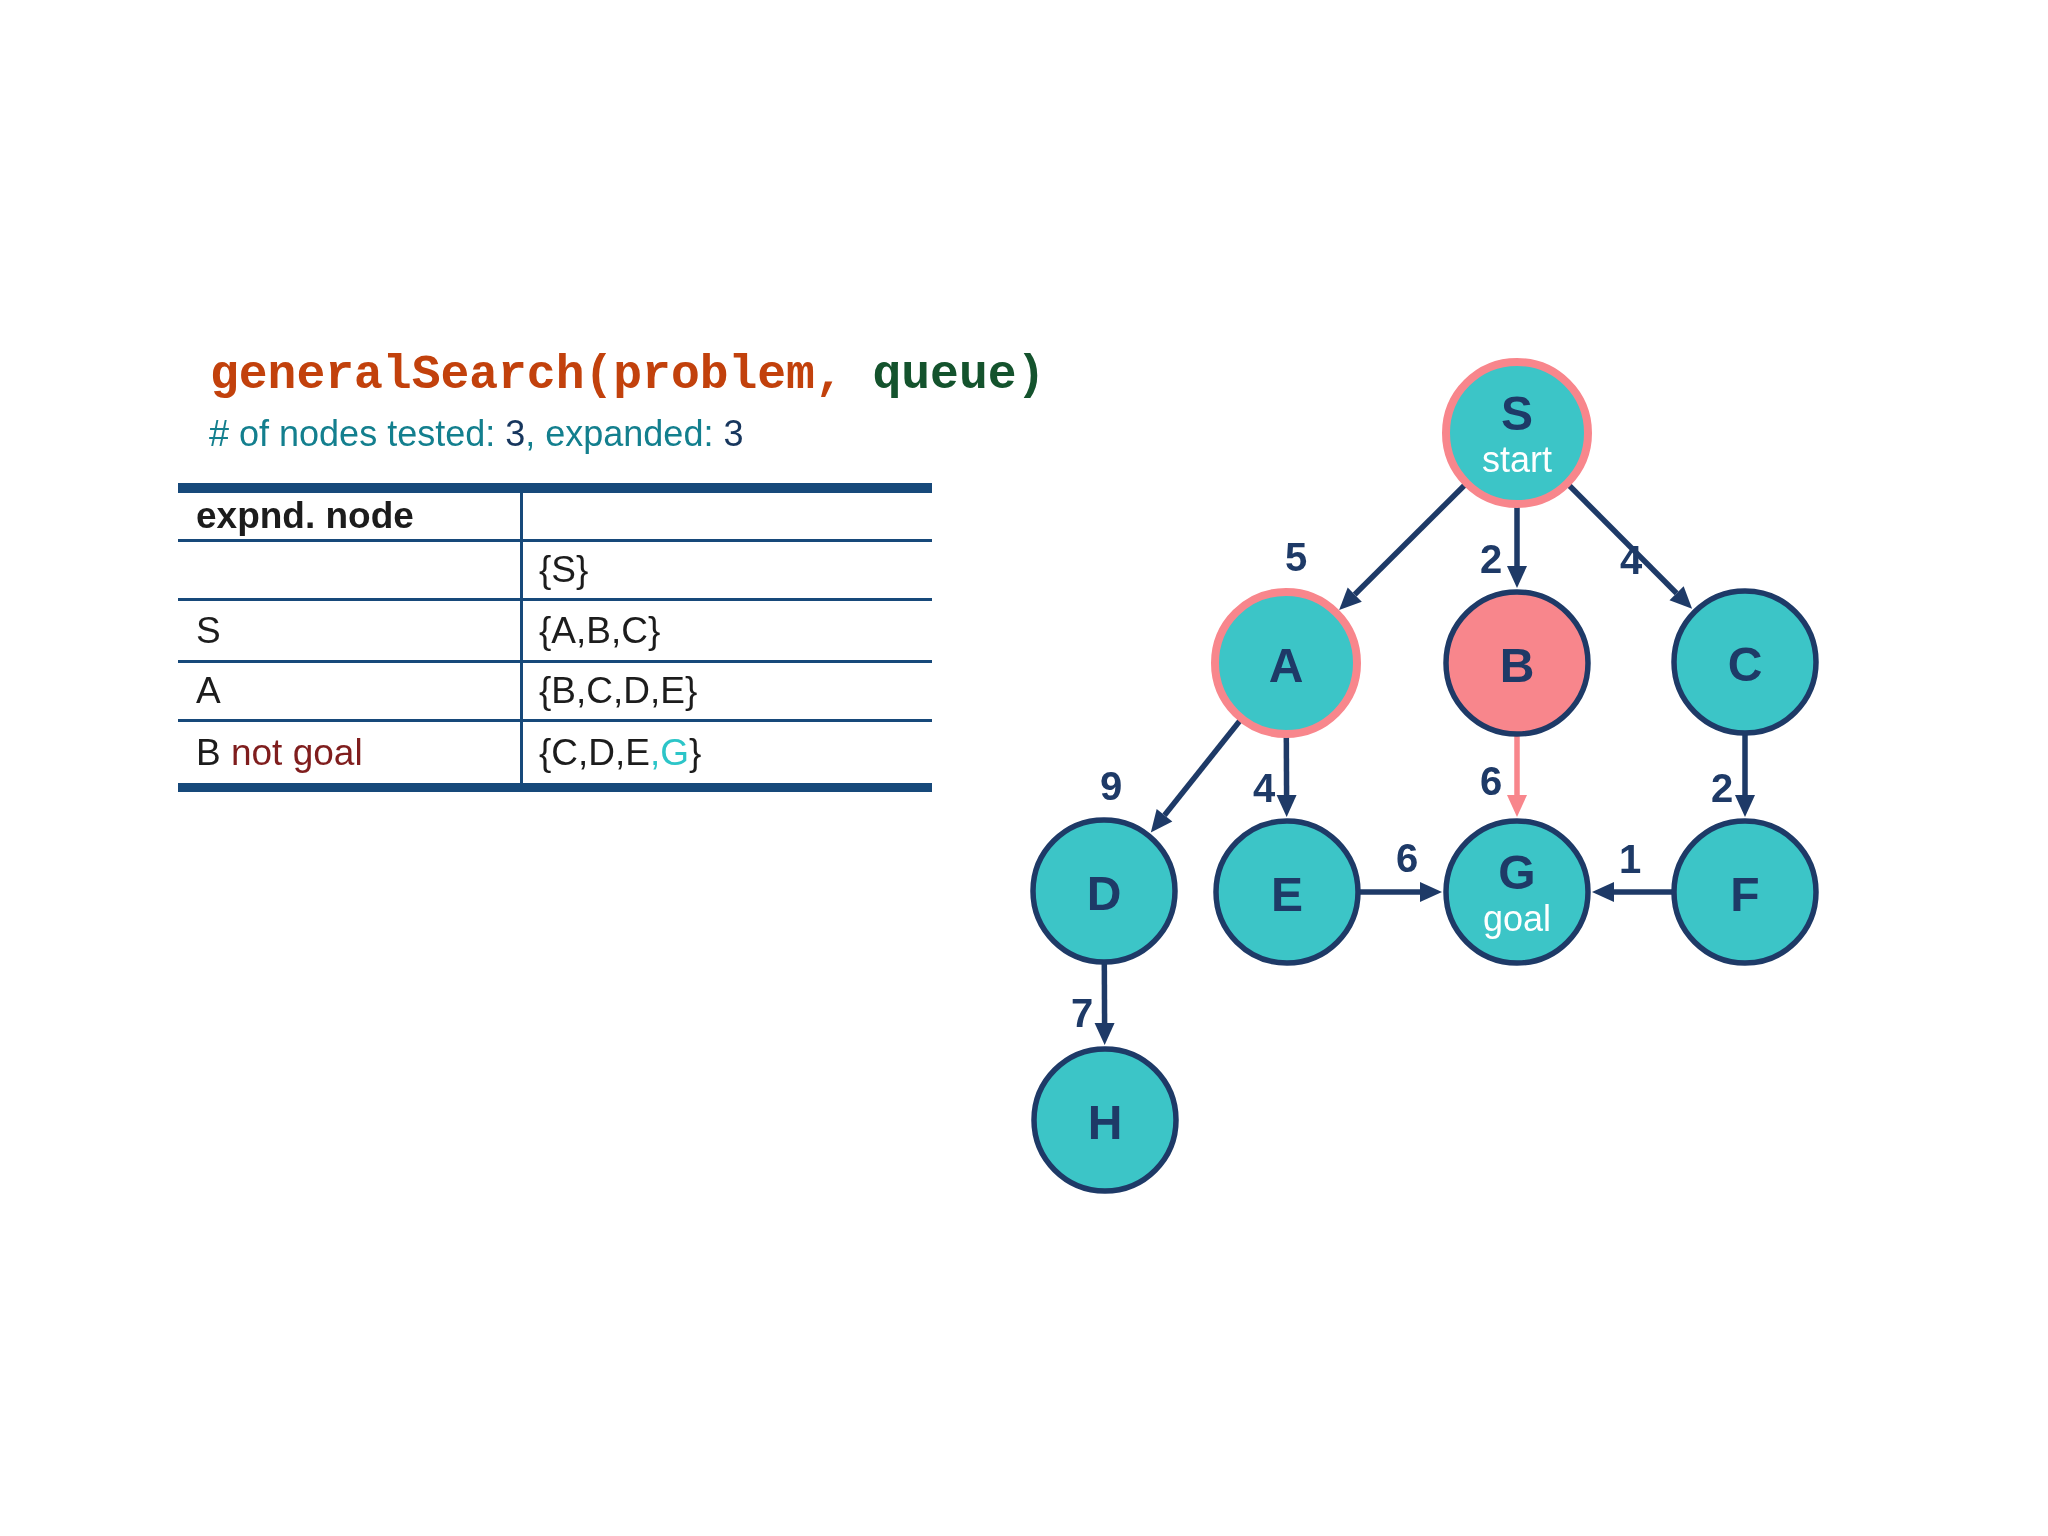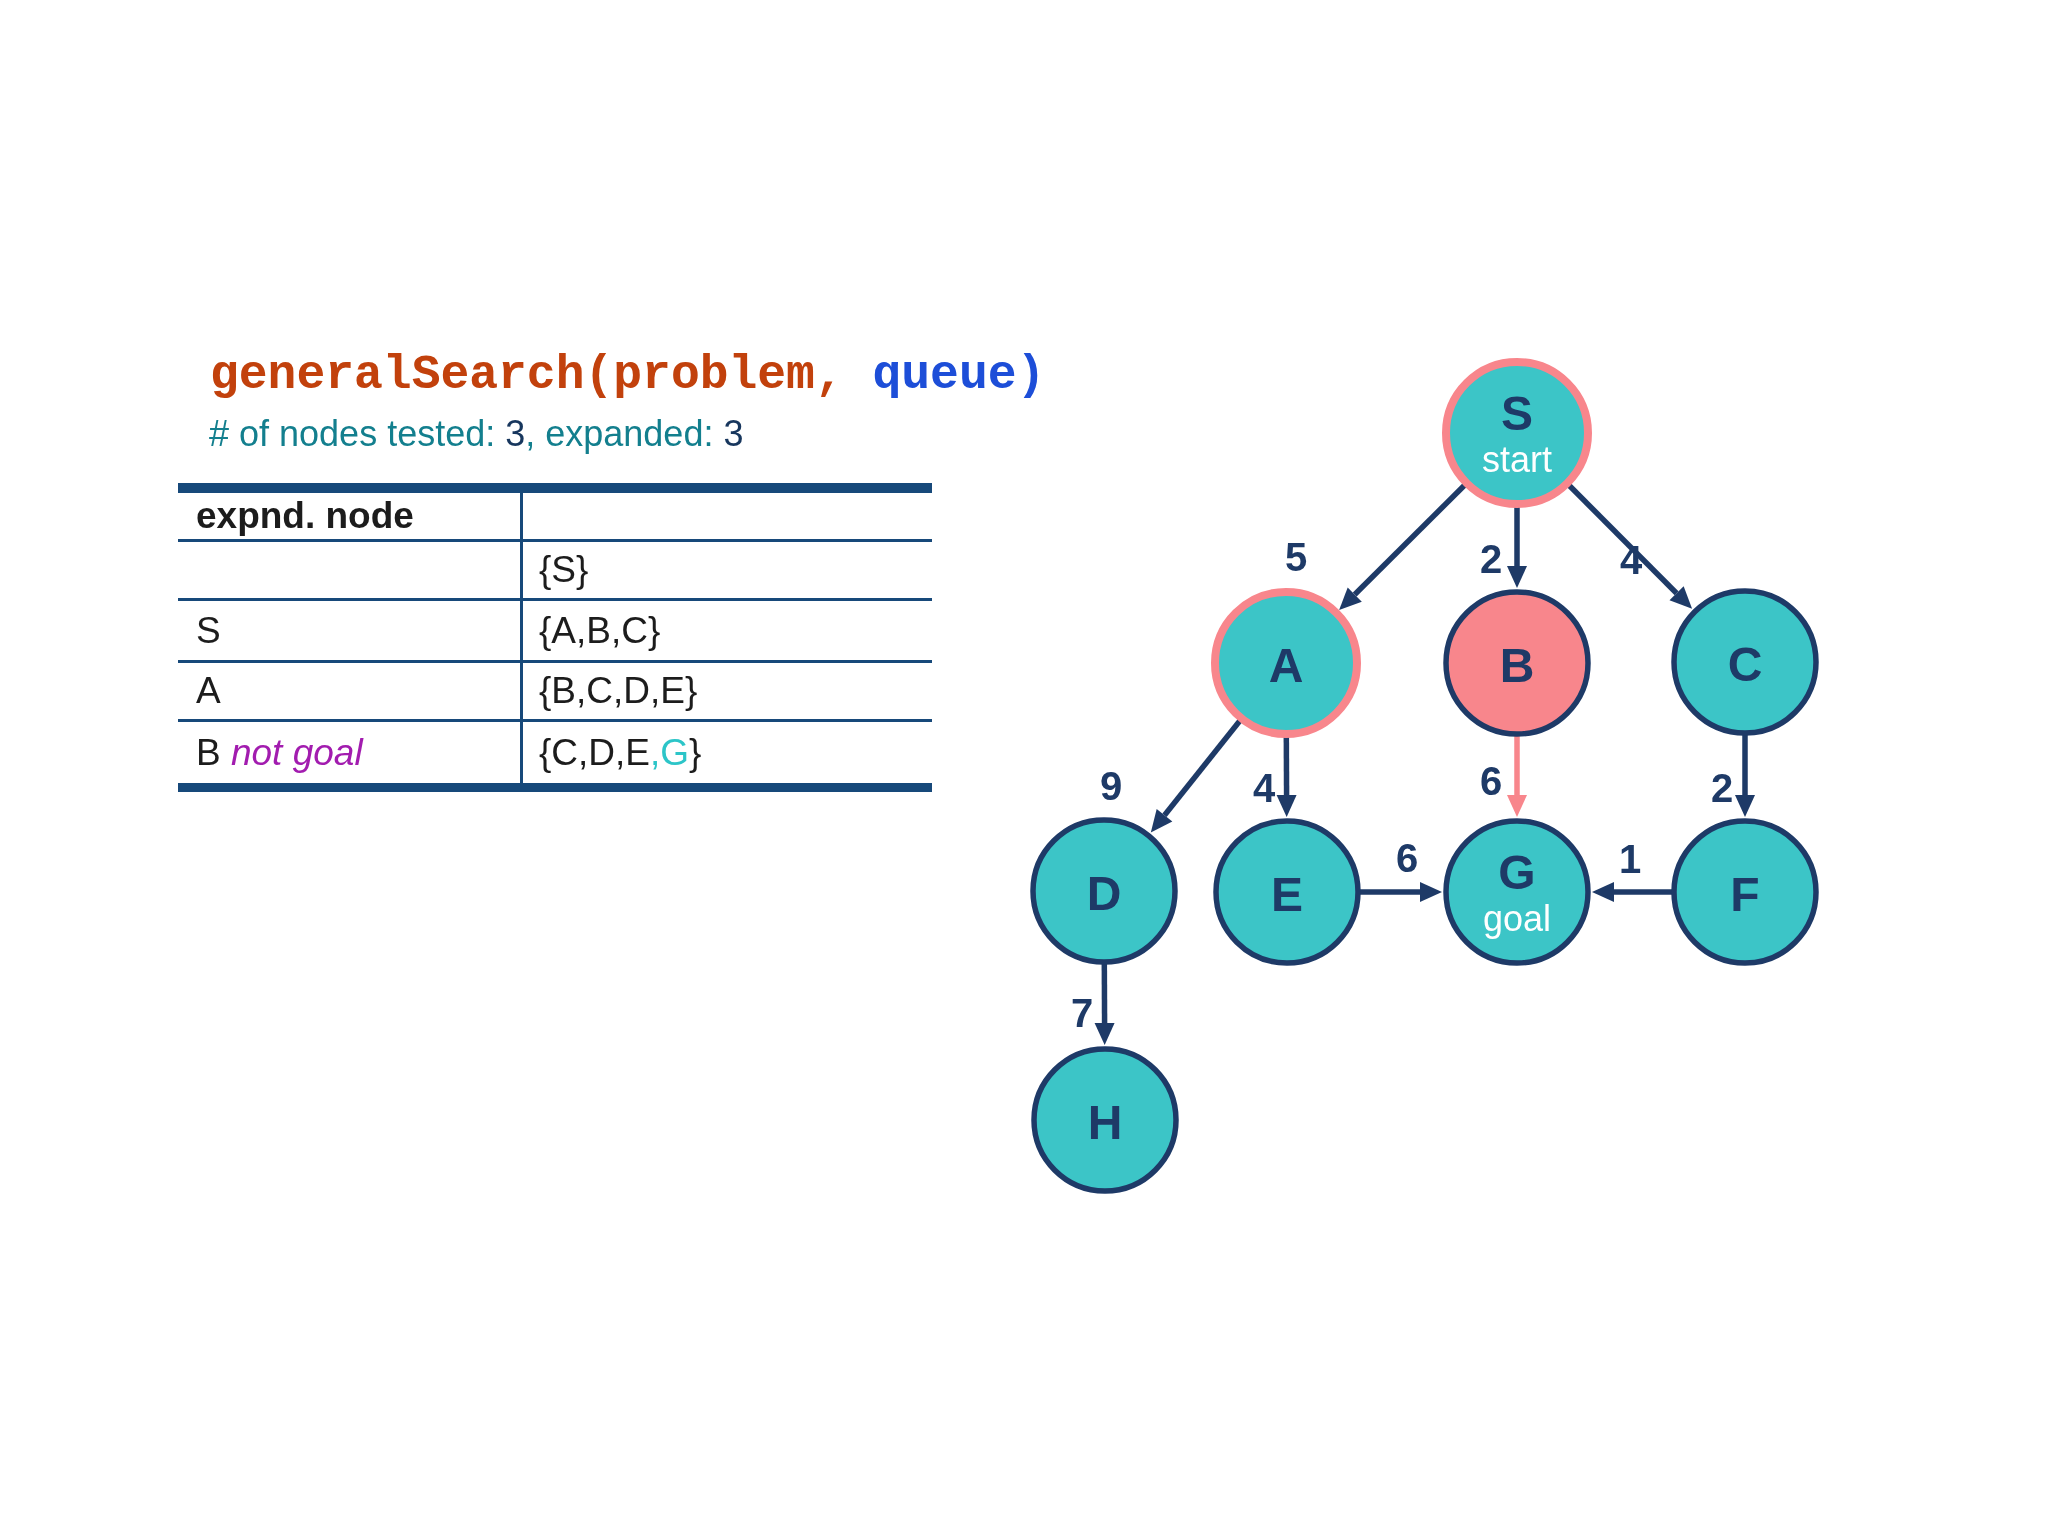--- a/index.html
+++ b/index.html
@@ -6,21 +6,21 @@
   body{
     width:2048px;height:1536px;position:relative;background:#ffffff;
     font-family:"Liberation Sans","DejaVu Sans",sans-serif;overflow:hidden;
   }
   .code-title{
     position:absolute;left:210px;top:349px;
     font-family:"Liberation Mono","DejaVu Sans Mono",monospace;
     font-weight:bold;font-size:48px;white-space:pre;line-height:1.1;
   }
   .code-main{color:#c2410c;}
-  .code-arg{color:#1d4ed8;font-family:Liberation Mono, monospace;}
+  .code-arg{color:#14532d;font-family:Liberation Mono, monospace;}
   .stats-line{
     position:absolute;left:209px;top:414px;
     font-size:36px;color:#137f8e;white-space:pre;line-height:1.1;
   }
   .stats-num{color:#17365d;}
   .trace-table{
     position:absolute;left:178px;top:483px;width:754px;
     border-top:10px solid #17497a;border-bottom:9px solid #17497a;
     box-sizing:border-box;color:#1c1c1c;font-size:37px;
   }
@@ -30,21 +30,21 @@
     width:345px;box-sizing:border-box;border-right:3px solid #17497a;
     padding-left:18px;display:flex;align-items:center;white-space:pre;
   }
   .t-col2{flex:1;padding-left:16px;display:flex;align-items:center;white-space:pre;}
   .t-header{font-weight:bold;}
   .h-row{height:49px;}
   .r1{height:59px;}
   .r2{height:62px;}
   .r3{height:59px;}
   .r4{height:61px;}
-  .pink-text{color:#a21caf;font-style:italic;}
+  .pink-text{color:#7f1d1d;}
   .teal-text{color:#2cc5c8;}
   #graph-svg{position:absolute;left:0;top:0;}
   #graph-svg text{font-family:"Liberation Sans","DejaVu Sans",sans-serif;}
 </style>
 </head>
 <body>
 
 <div class="code-title"><span class="code-main">generalSearch(problem,</span><span class="code-arg"> queue)</span></div>
 
 <div class="stats-line"><span># of nodes tested: </span><span class="stats-num">3</span><span>, expanded: </span><span class="stats-num">3</span></div>

